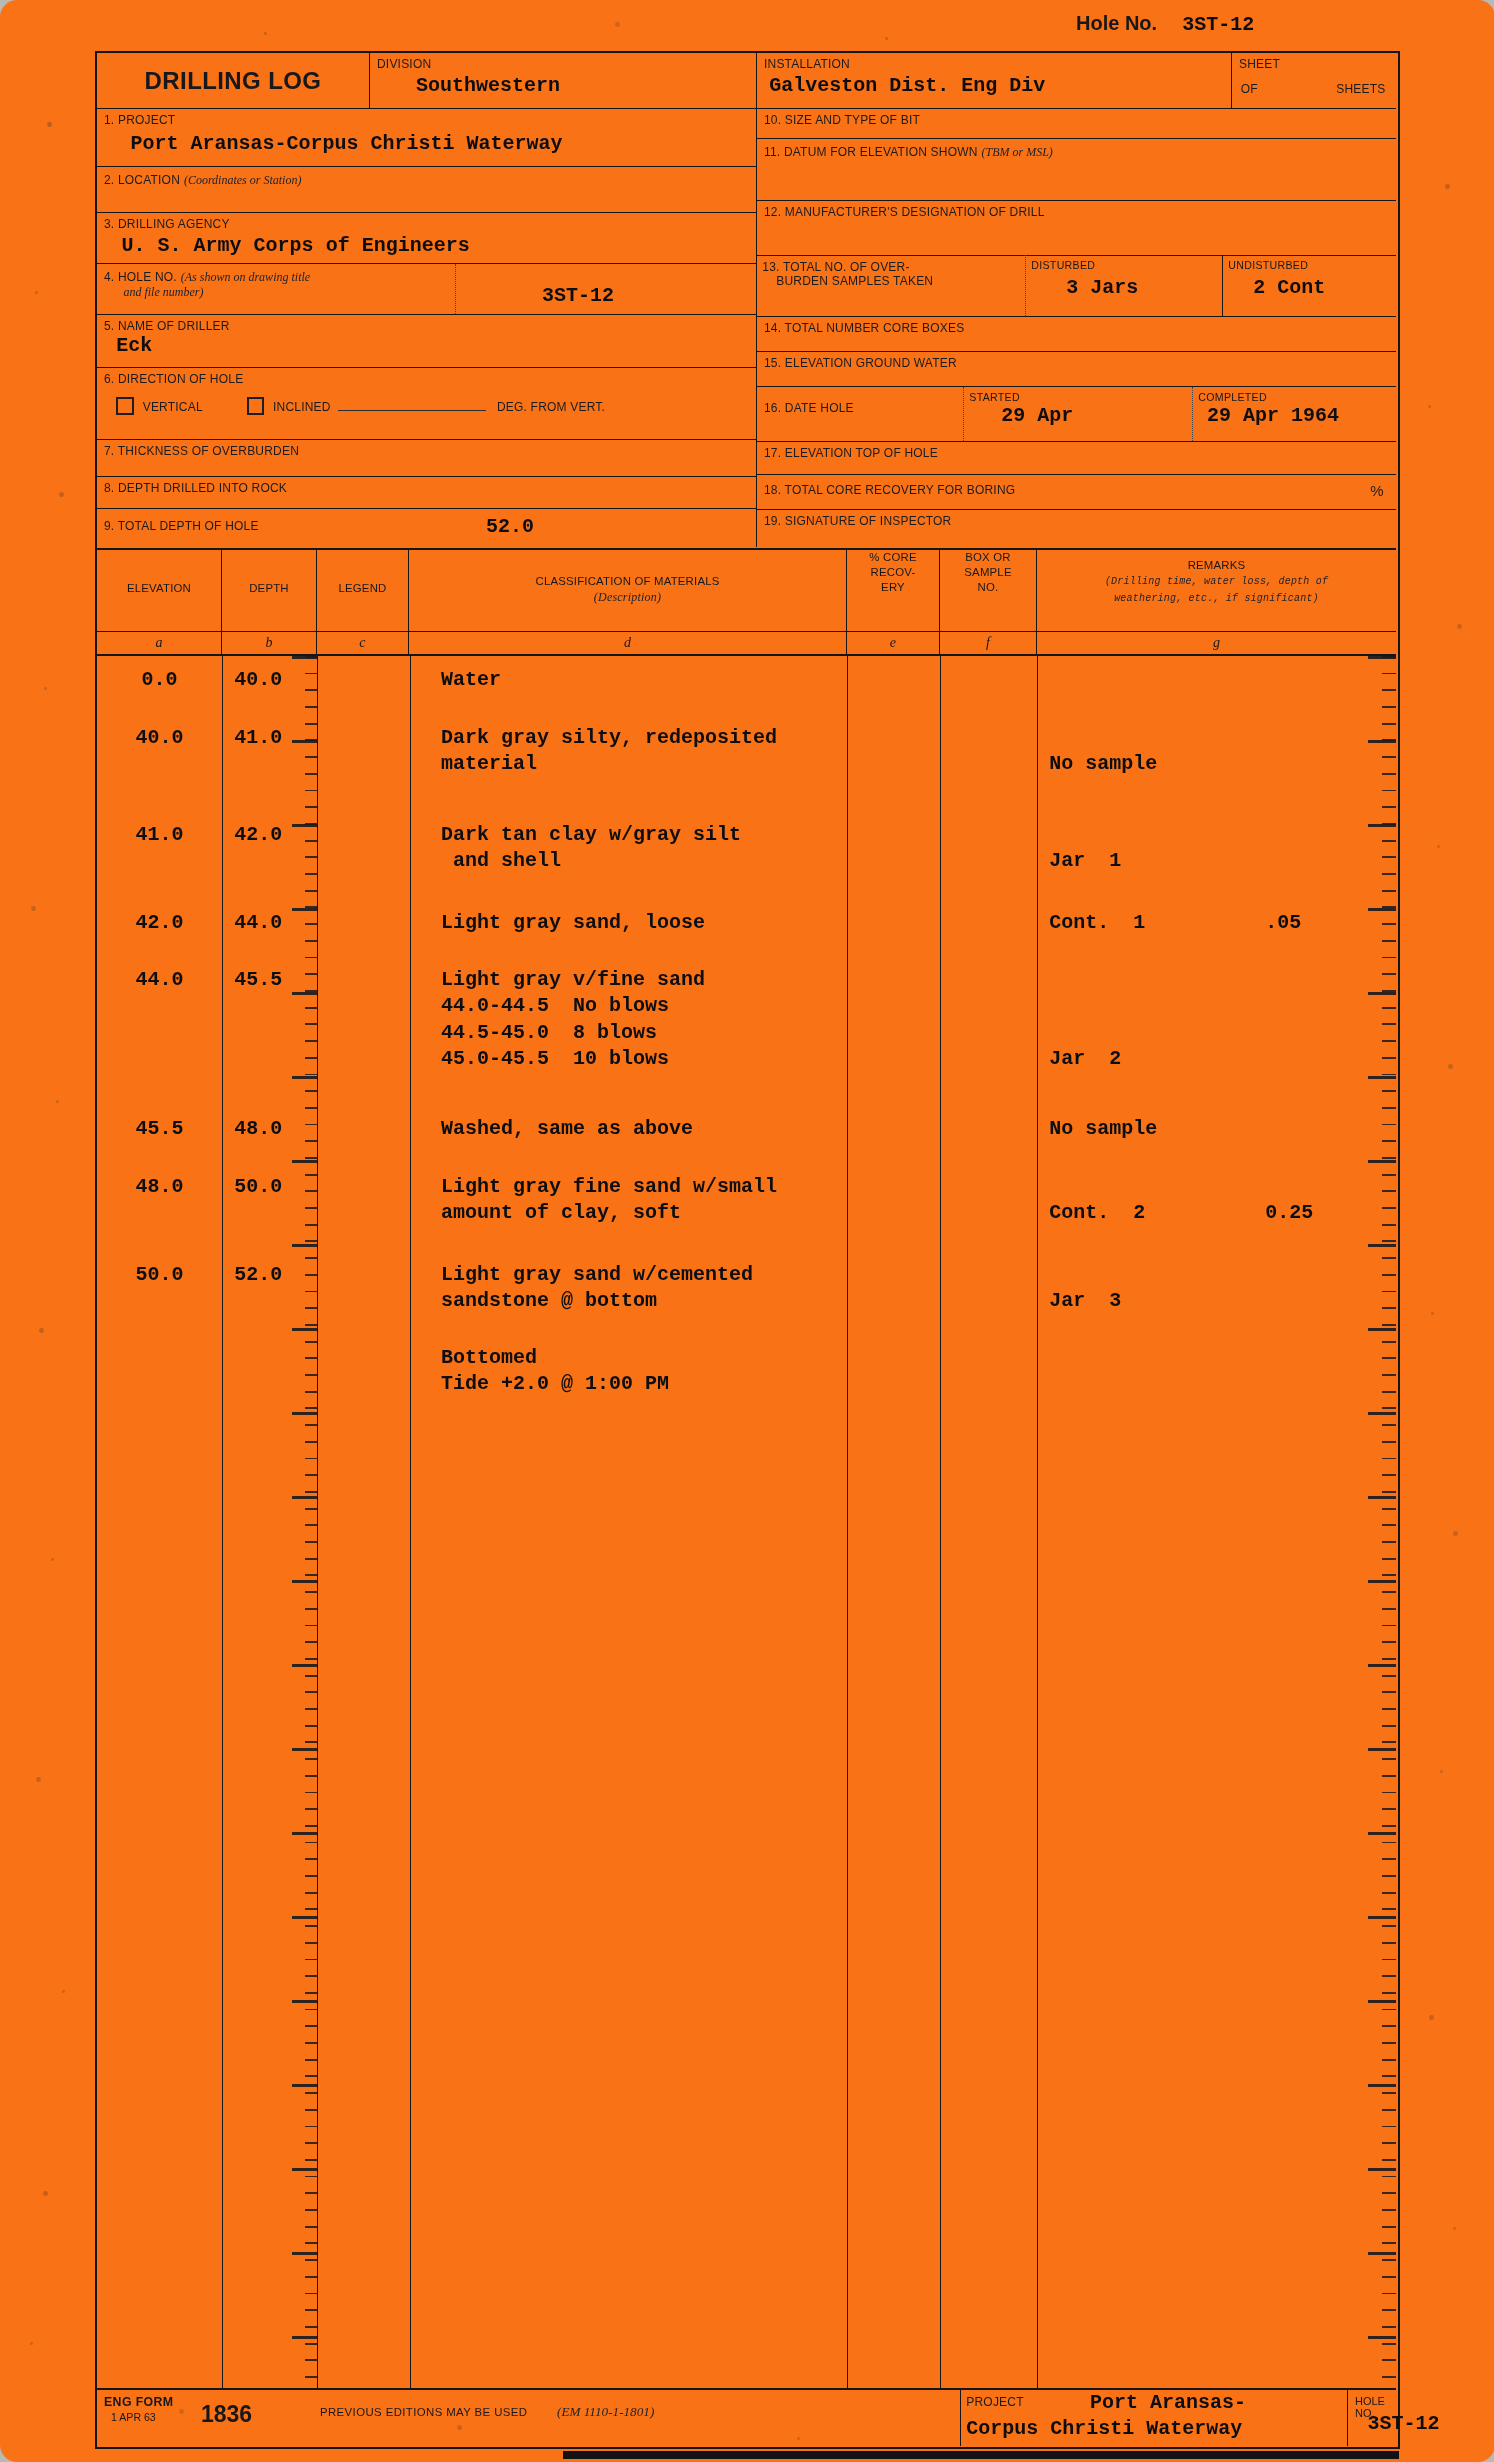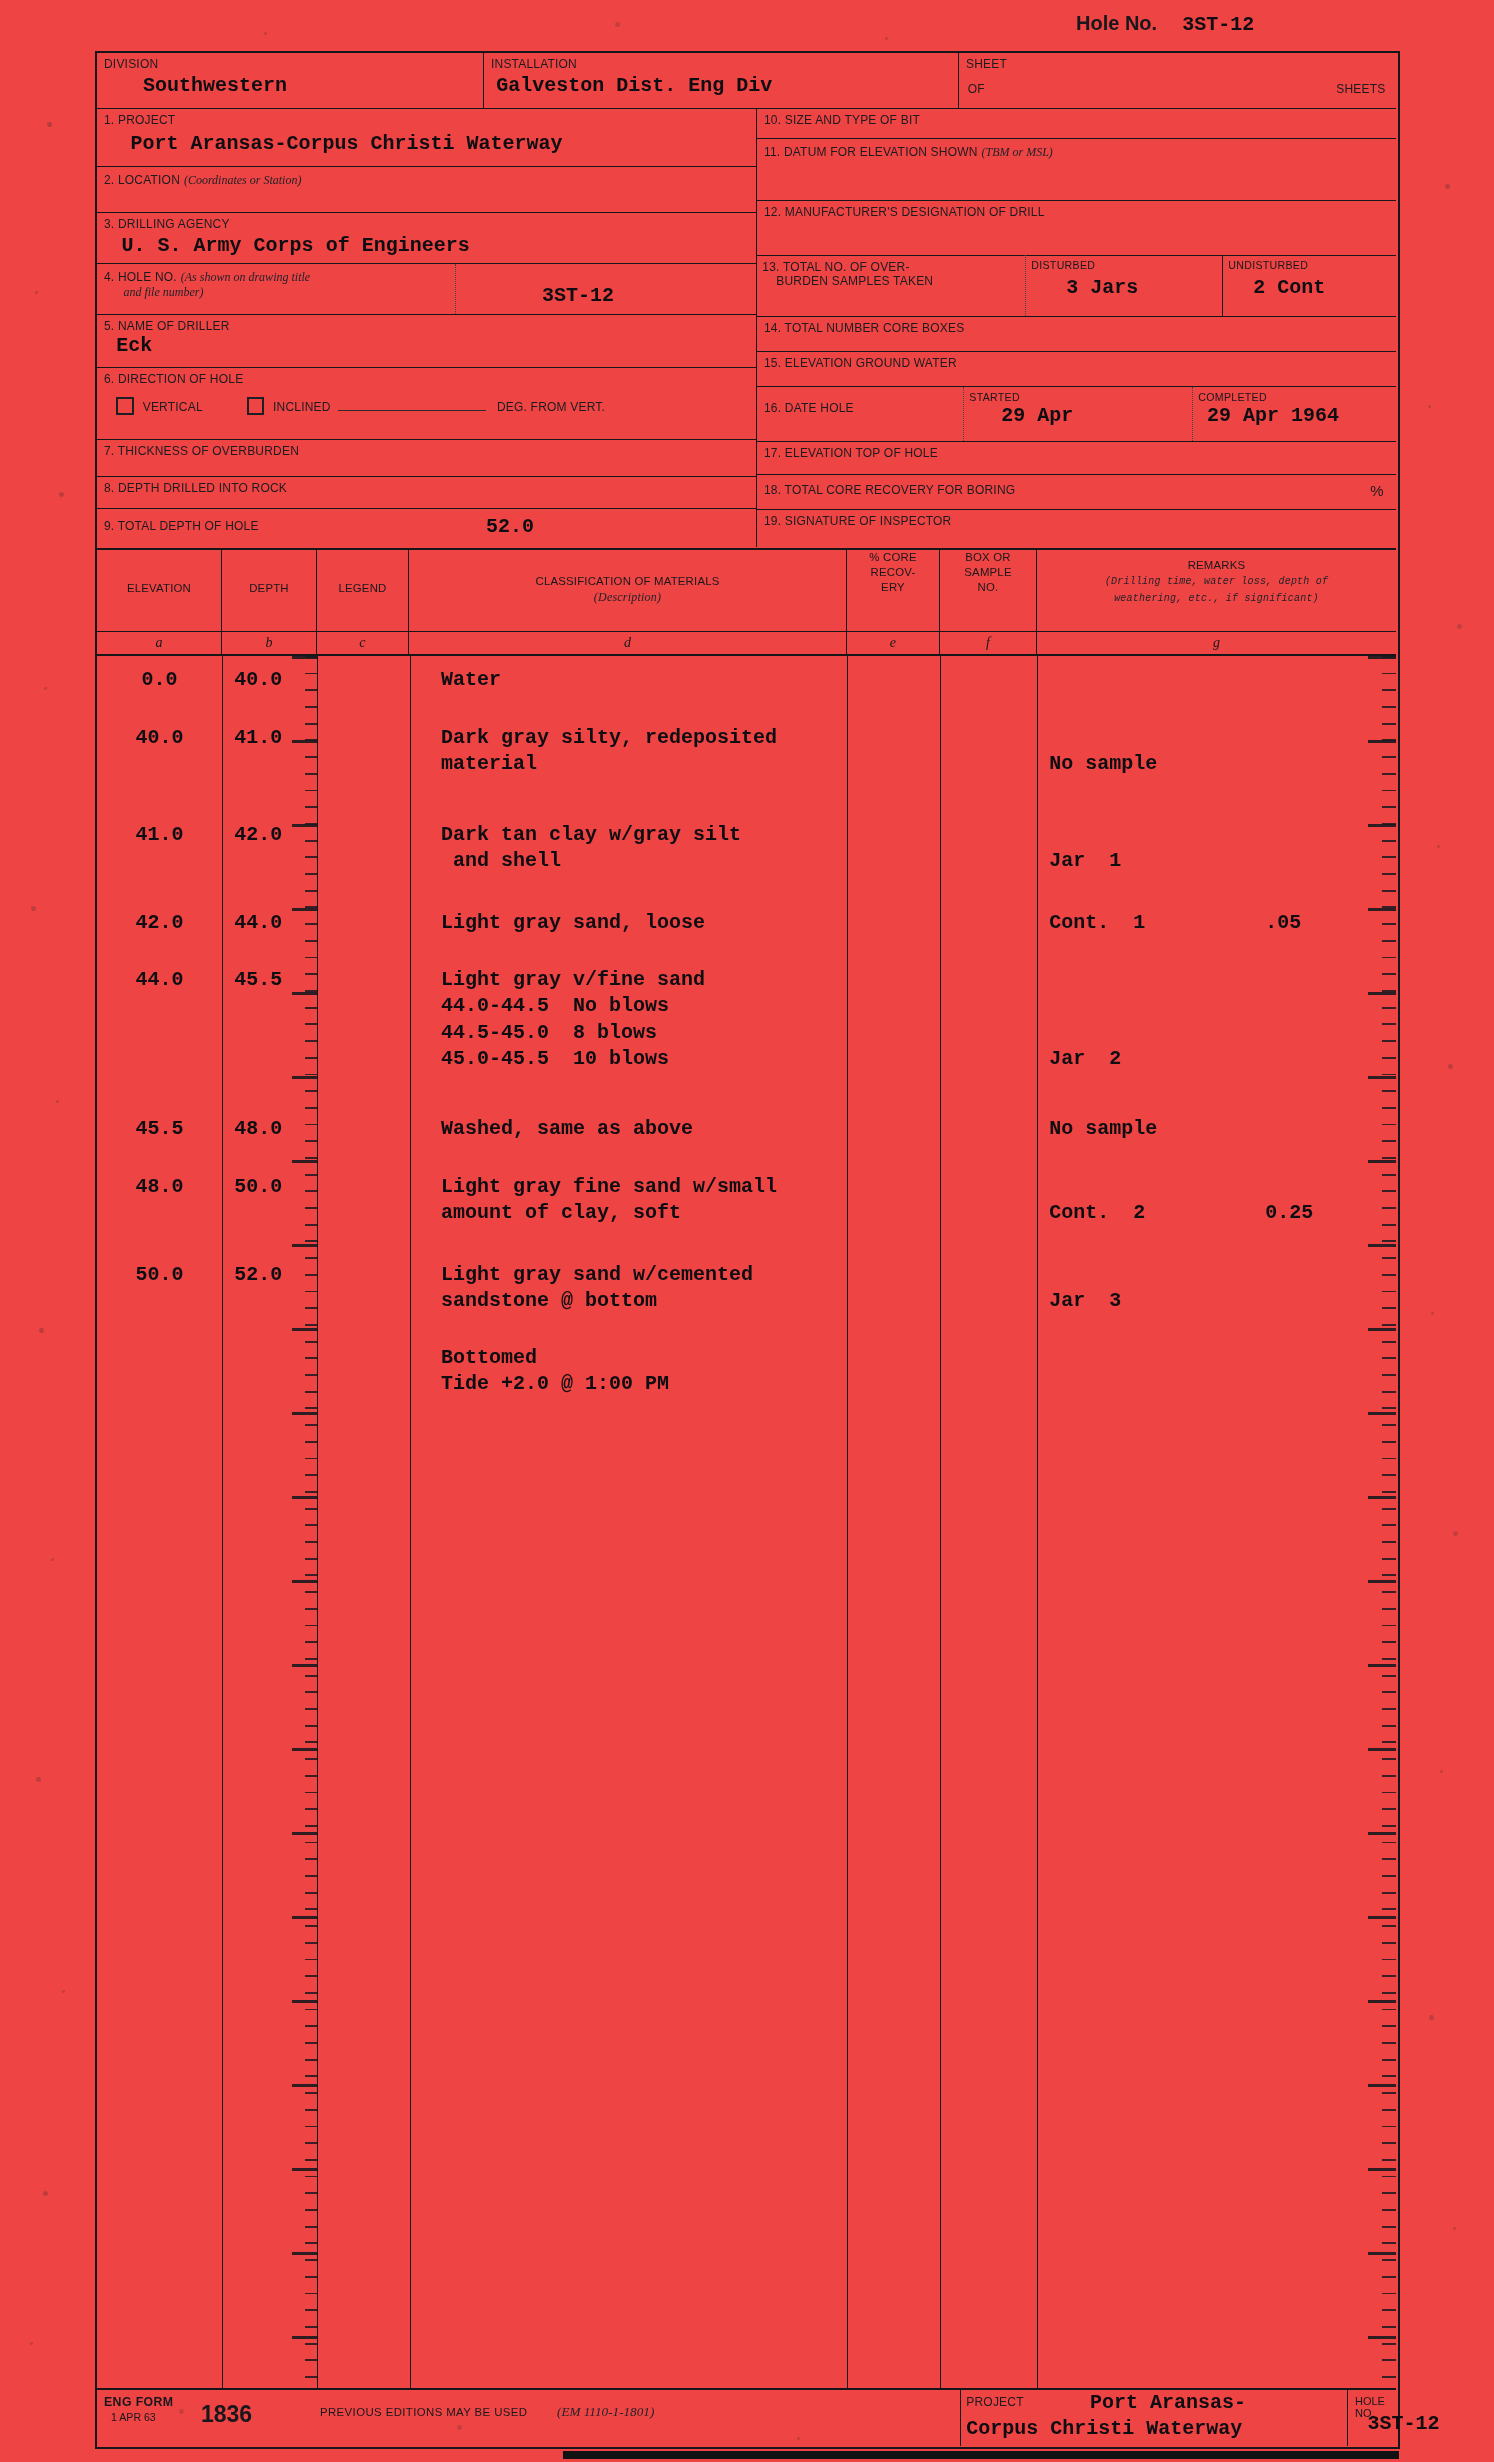--- a/index.html
+++ b/index.html
@@ -1,22 +1,22 @@
 <!DOCTYPE html>
 <html style="font-size:14px"><head>
 <meta charset="utf-8">
 <style>
   * { box-sizing: border-box; margin: 0; padding: 0; }
   body { margin: 0; background: #b9b8b2; }
 
   .page {
     position: relative; width: 1495px; height: 2462px;
-    background: #ef4444;
+    background: #f97316;
     font-family: "Liberation Sans", sans-serif;
-    color: #17171c; overflow: hidden;
+    color: #17171c; overflow: hidden; border-radius: 17px;
   }
 
   .typed {
     font-family: "Liberation Mono", "DejaVu Sans Mono", monospace;
     font-weight: bold; font-size: 20px; color: #0e0e12;
     white-space: pre; line-height: 26.4px;
   }
   .lbl { font-size: 12px; letter-spacing: 0.2px; color: #1b1b20; }
   .note { font-family: "Liberation Serif", serif; font-style: italic; font-size: 12px; color: #22222a; }
 
@@ -158,20 +158,23 @@
   <div class="speckles"></div>
 
   <div class="holeno-top">
     <span class="hn-label">Hole No.</span>
     <span class="typed">3ST-12</span>
   </div>
 
   <div class="form">
 
     <div class="header-row">
+      <div class="hc hc-title">
+        <span class="form-title">DRILLING LOG</span>
+      </div>
       <div class="hc hc-div">
         <div class="lbl">DIVISION</div>
         <div class="typed">Southwestern</div>
       </div>
       <div class="hc hc-inst">
         <div class="lbl">INSTALLATION</div>
         <div class="typed">Galveston Dist. Eng Div</div>
       </div>
       <div class="hc hc-sheet">
         <div class="lbl">SHEET</div>

